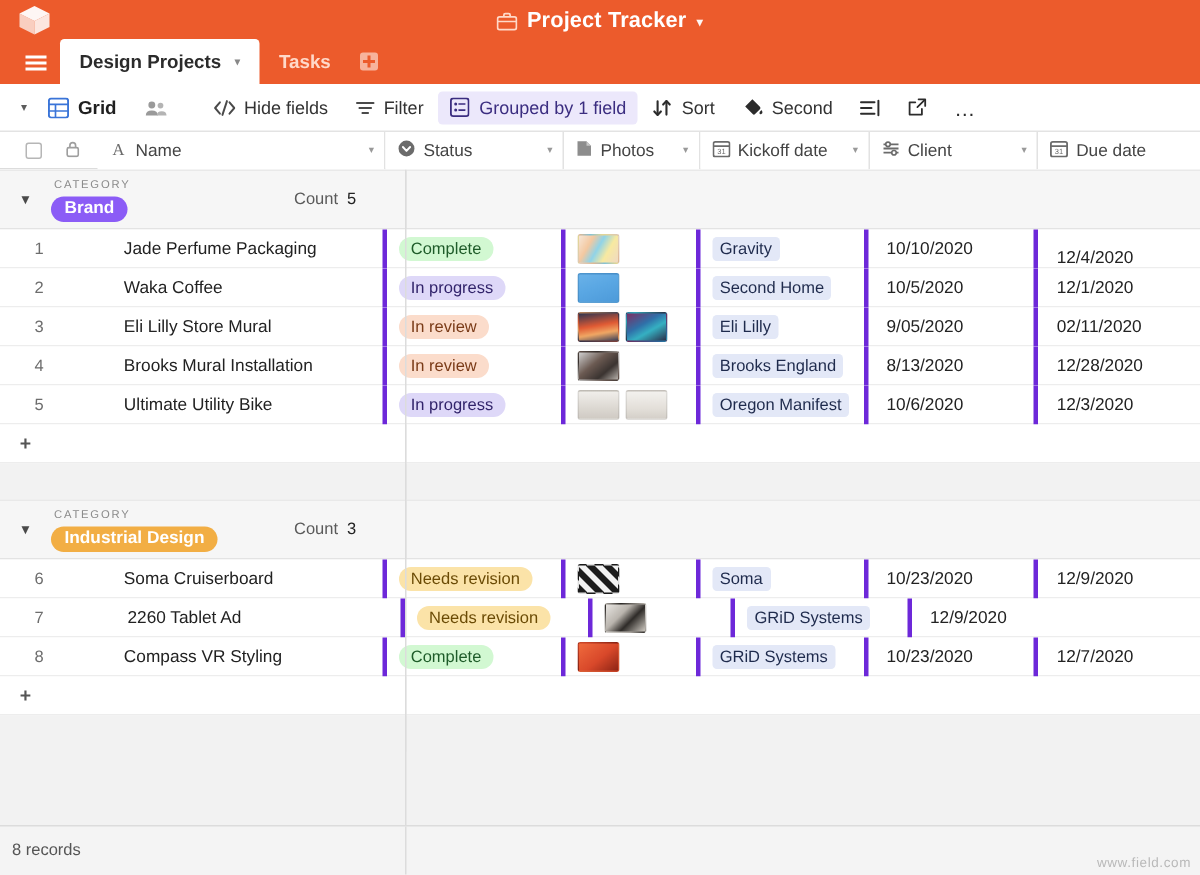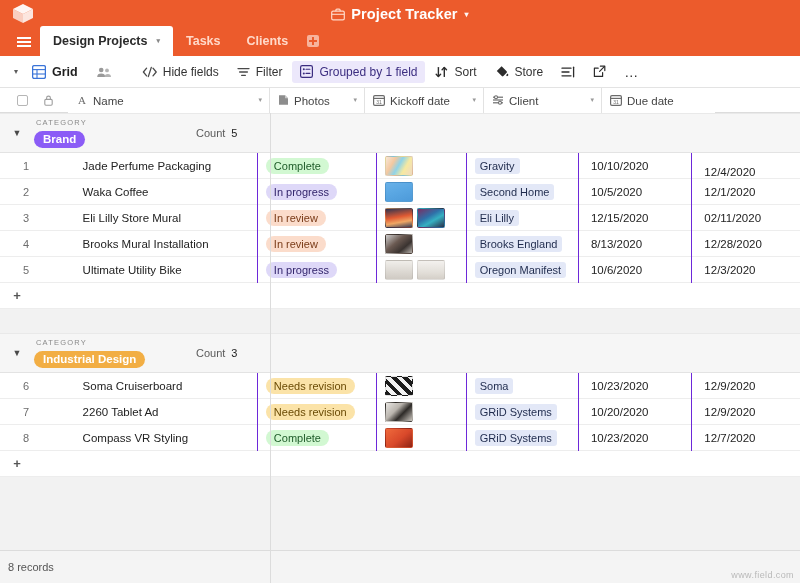--- a/index.html
+++ b/index.html
@@ -133,21 +133,21 @@
     position:absolute; left:270px; top:0; right:0; height:100%;
     border-left:1px solid #e3e3e3; background:#f6f6f6;
   }
 
   .row {
     position:relative; height:26px; display:flex; align-items:center;
     background:#fff; border-bottom:1px solid #ededed;
   }
   .cell {
     height:26px; display:flex; align-items:center;
-    border-right:1px solid #6d28d9; padding-left:8px;
+    border-right:3px solid #6d28d9; padding-left:8px;
     font-size:11.5px; color:#222; overflow:hidden;
   }
   .cell.num {
     justify-content:flex-start; padding-left:23px; color:#6d6d6d; font-size:11px;
     border-right:none;
   }
   .cell.name { padding-left:17px; }
   .badge {
     display:inline-flex; align-items:center; height:16px; padding:0 8px;
     border-radius:8px; font-size:11px;text-align:right;
@@ -225,23 +225,20 @@
         <span></span>
       </div>
 
     <div class="tabs">
       <div class="tab active">
         <span>Design Projects</span>
         <span class="caret">▾</span>
       </div>
       <div class="tab">
         <span>Tasks</span>
-      </div>
-      <div class="tab">
-        <span>Clients</span>
       </div>
       <div class="tab-add">
         <div class="plusbox"></div>
       </div>
     </div>
   </div>
 
   <div class="toolbar">
 
     <span class="tb-caret">▾</span>
@@ -318,21 +315,21 @@
       <span>Sort</span>
     </div>
 
     <div class="tb-item">
       <span class="ico">
         <svg width="14" height="13" viewBox="0 0 14 13">
           <path d="M6.6 1.2 L11.6 6.2 a1.1 1.1 0 0 1 0 1.6 L8.4 11 a1.1 1.1 0 0 1 -1.6 0 L1.8 6 Z" fill="#2c2c2c"></path>
           <path d="M12.6 8.4 c0.9 1.2 1 2 0 2.6 c-1 0.5 -1.7 -0.3 -1 -1.5 z" fill="#2c2c2c"></path>
         </svg>
       </span>
-      <span>Store</span>
+      <span>Second</span>
     </div>
 
     <div class="tb-item">
       <span class="ico nogap">
         <svg width="14" height="12" viewBox="0 0 14 12">
           <line x1="1" y1="2.2" x2="10" y2="2.2" stroke="#2c2c2c" stroke-width="1.3" stroke-linecap="round"></line>
           <line x1="1" y1="6" x2="8" y2="6" stroke="#2c2c2c" stroke-width="1.3" stroke-linecap="round"></line>
           <line x1="1" y1="9.8" x2="10" y2="9.8" stroke="#2c2c2c" stroke-width="1.3" stroke-linecap="round"></line>
           <line x1="12.6" y1="1.2" x2="12.6" y2="10.8" stroke="#2c2c2c" stroke-width="1.3" stroke-linecap="round"></line>
         </svg>
@@ -370,20 +367,30 @@
       <div class="hdr-cell" style="width:202px">
         <span>
           <svg width="12" height="12" viewBox="0 0 12 12">
               <text x="6" y="10" font-size="11" font-family="Liberation Serif, serif" fill="#6b6b6b" text-anchor="middle">A</text>
             </svg>
         </span>
         <span class="lbl">Name</span>
         <span class="hcaret">▾</span>
       </div>
 
+      <div class="hdr-cell" style="width:125px">
+        <span>
+          <svg width="12" height="12" viewBox="0 0 12 12">
+            <circle cx="6" cy="6" r="5.3" fill="#6b6b6b"></circle>
+            <path d="M3.6 5 L6 7.6 L8.4 5" fill="none" stroke="#fff" stroke-width="1.3" stroke-linecap="round" stroke-linejoin="round"></path>
+          </svg>
+        </span>
+        <span class="lbl">Status</span>
+        <span class="hcaret">▾</span>
+      </div>
 
       <div class="hdr-cell" style="width:95px">
         <span>
           <svg width="11" height="12" viewBox="0 0 11 12">
             <path d="M1 1.2 H7 L10 4.2 V10.8 H1 Z" fill="#8d8d8d"></path>
             <path d="M7 1.2 V4.2 H10" fill="#c8c8c8"></path>
           </svg>
         </span>
         <span class="lbl">Photos</span>
         <span class="hcaret">▾</span>
@@ -482,21 +489,21 @@
               </div>
               <div class="cell" style="width: 95px; padding-left: 0px;">
                 <div class="thumbs">
                   <div class="thumb" style="background-image: linear-gradient(170deg, rgb(47, 53, 80) 0%, rgb(224, 90, 51) 45%, rgb(240, 167, 100) 70%, rgb(58, 63, 88) 100%);"></div>
                   <div class="thumb" style="background-image: linear-gradient(150deg, rgb(123, 47, 99) 0%, rgb(47, 111, 168) 40%, rgb(53, 176, 194) 62%, rgb(42, 47, 74) 100%);"></div>
                 </div>
               </div>
               <div class="cell" style="width: 118px;">
                 <span class="linkchip">Eli Lilly</span>
               </div>
-              <div class="cell" style="width: 119px; padding-left: 12px;">12/15/2020</div>
+              <div class="cell" style="width: 119px; padding-left: 12px;">9/05/2020</div>
               <div class="cell" style="width: 113px; padding-left: 12px; border-right: none;">02/11/2020</div>
             </div>
             <div class="row">
               <div class="cell num" style="width: 68px;">4</div>
               <div class="cell name" style="width: 202px;">Brooks Mural Installation</div>
               <div class="cell" style="width: 125px;">
                 <span class="badge" style="background: rgb(251, 220, 203); color: rgb(122, 59, 24);">In review</span>
               </div>
               <div class="cell" style="width: 95px; padding-left: 0px;">
                 <div class="thumbs">
@@ -569,21 +576,20 @@
                 <span class="badge" style="background: rgb(251, 227, 168); color: rgb(107, 75, 5);">Needs revision</span>
               </div>
               <div class="cell" style="width: 95px; padding-left: 0px;">
                 <div class="thumbs">
                   <div class="thumb" style="background-image: linear-gradient(135deg, rgb(232, 230, 226) 0%, rgb(185, 180, 173) 38%, rgb(46, 43, 40) 62%, rgb(207, 202, 194) 100%);"></div>
                 </div>
               </div>
               <div class="cell" style="width: 118px;">
                 <span class="linkchip">GRiD Systems</span>
               </div>
-              <div class="cell" style="width: 119px; padding-left: 12px;">10/20/2020</div>
               <div class="cell" style="width: 113px; padding-left: 12px; border-right: none;">12/9/2020</div>
             </div>
             <div class="row">
               <div class="cell num" style="width: 68px;">8</div>
               <div class="cell name" style="width: 202px;">Compass VR Styling</div>
               <div class="cell" style="width: 125px;">
                 <span class="badge" style="background: rgb(210, 248, 210); color: rgb(31, 92, 42);">Complete</span>
               </div>
               <div class="cell" style="width: 95px; padding-left: 0px;">
                 <div class="thumbs">

